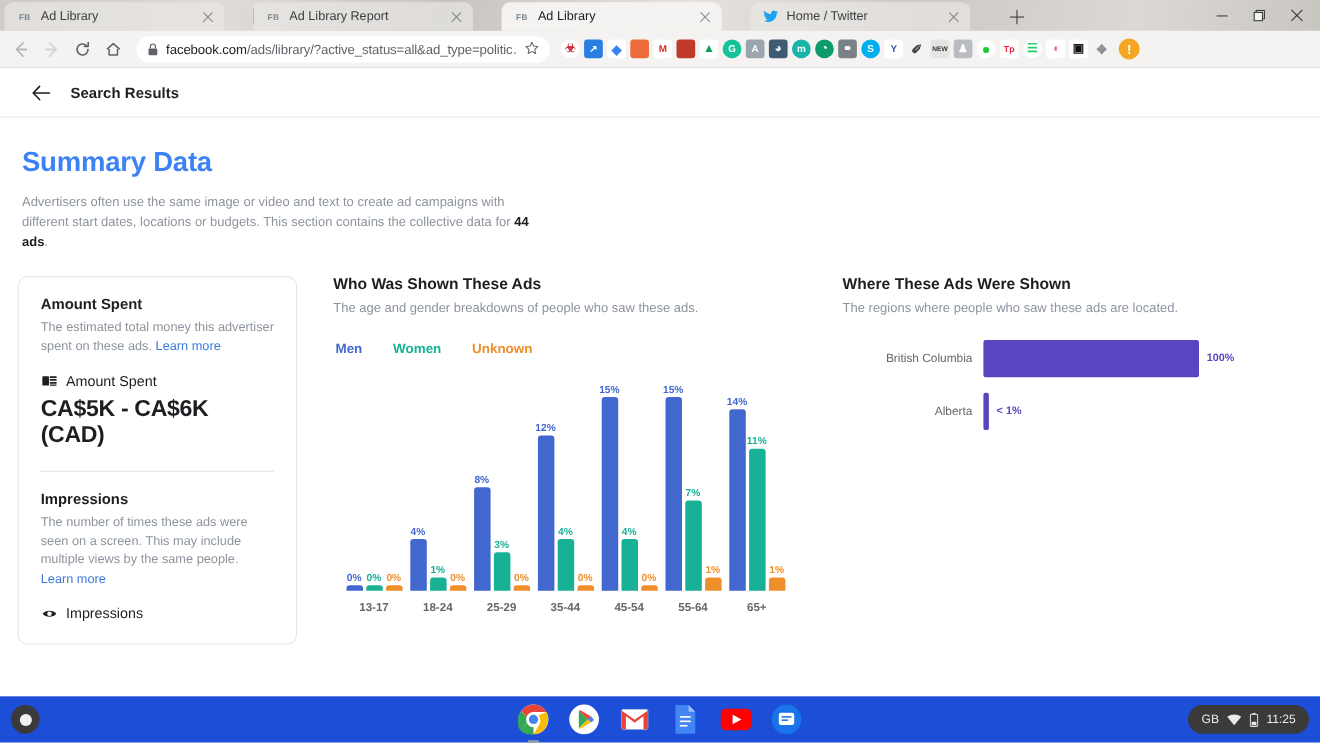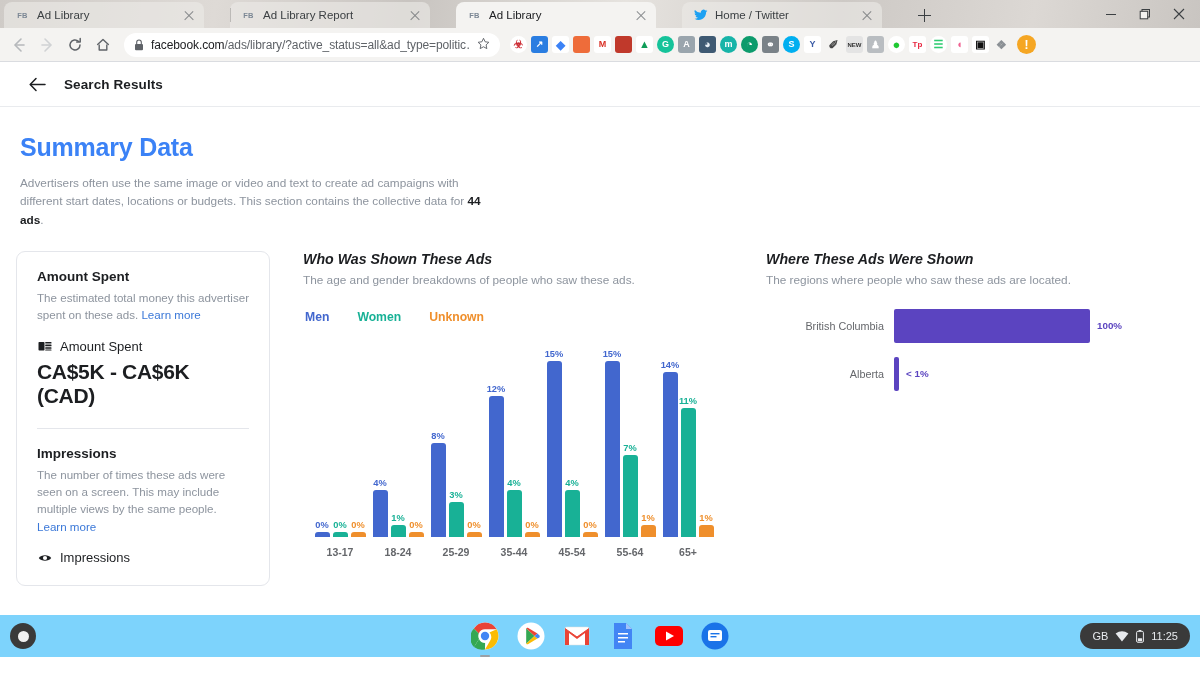--- a/index.html
+++ b/index.html
@@ -105,21 +105,21 @@
   .card p.desc a { color:#3b78d8; text-decoration:none; }
   .metric-row { display:flex; align-items:center; gap:8px; margin-top: 15px; }
   .metric-row .mi { width: 15px; height: 15px; flex:0 0 15px; display:flex; align-items:center; justify-content:center; }
   .metric-row .mi svg { width: 14px; height: 14px; }
   .metric-row .mlabel { font-size: 13px; color:#1c1e21; }
   .metric-val { font-size: 21px; font-weight: 700; color:#1c1e21; margin-top: 6px; letter-spacing:-.3px; }
   .card hr { border: none; border-top: 1px solid #e4e6eb; margin: 20px 0 17px 0; }
 
   
   .chartcol { flex: 0 0 460px; padding-left: 33px; }
-  .sec-title { font-size: 14.2px; font-weight: 700; color:#1c1e21;font-style:italic; }
+  .sec-title { font-size: 14.2px; font-weight: 700; color:#1c1e21; }
   .sec-sub { font-size: 11.8px; color:#8d949e; margin-top: 6px; }
   .legend { display:flex; gap: 28px; margin-top: 23px; padding-left: 2px; }
   .legend span { font-size: 12.2px; font-weight: 700; }
 
   .barchart { margin-top: 8px; height: 205px; display:flex; align-items:flex-end; padding-left: 8px; }
   .group { flex: 0 0 58px; display:flex; align-items:flex-end; justify-content:center; gap: 3px; height: 100%; }
   .bar { width: 15px; position: relative; border-radius: 3px 3px 0 0; }
   .bar .vlab {
     position: absolute; left: 50%; transform: translateX(-50%); bottom: 100%;
     margin-bottom: 2px; font-size: 9.3px; font-weight: 700; white-space: nowrap;
@@ -131,22 +131,22 @@
   .regioncol { flex: 1 1 auto; padding-left: 36px; }
   .regionrows { margin-top: 22px; }
   .rrow { display:flex; align-items:center; height: 34px; margin-bottom: 14px; }
   .rlabel { width: 128px; flex:0 0 128px; text-align:right; padding-right: 10px;
             font-size: 10.8px; color:#65676b; }
   .rbar { height: 100%; border-radius: 2px; }
   .rval { font-size: 9.8px; font-weight: 700; margin-left: 7px; }
 
   
   .shelf {
-    position: absolute; left:0; bottom:18px; width: 1200px; height: 42px;
-    background: #7dd3fc; display:flex; align-items:center; padding: 0 10px;
+    position: absolute; left:0; bottom:0; width: 1200px; height: 42px;
+    background: #1d4ed8; display:flex; align-items:center; padding: 0 10px;
   }
   .launcher { width: 26px; height: 26px; border-radius:50%; background:#3a3a3a;
               display:flex; align-items:center; justify-content:center; }
   .launcher .inner { width: 11px; height: 11px; border-radius:50%; background:#f1f1f1; }
   .shelf-apps { position:absolute; left:50%; transform: translateX(-50%);
                 display:flex; align-items:center; gap: 16px; }
   .app { width: 30px; height: 30px; border-radius:50%; display:flex;
          align-items:center; justify-content:center; position:relative; }
   .app svg { display:block; }
   .app.active:after { content:""; position:absolute; bottom:-6px; left:50%; transform:translateX(-50%);

